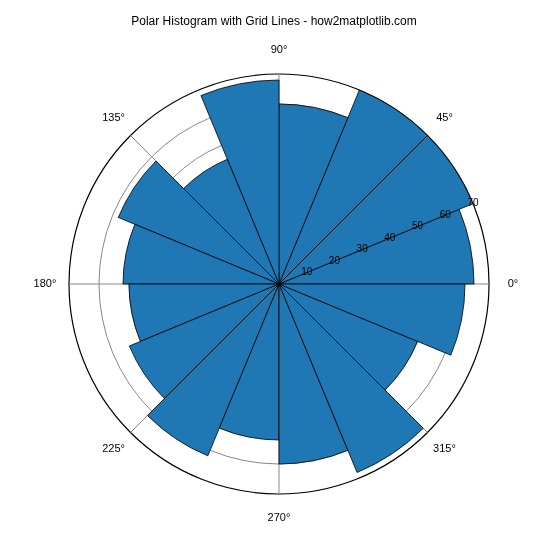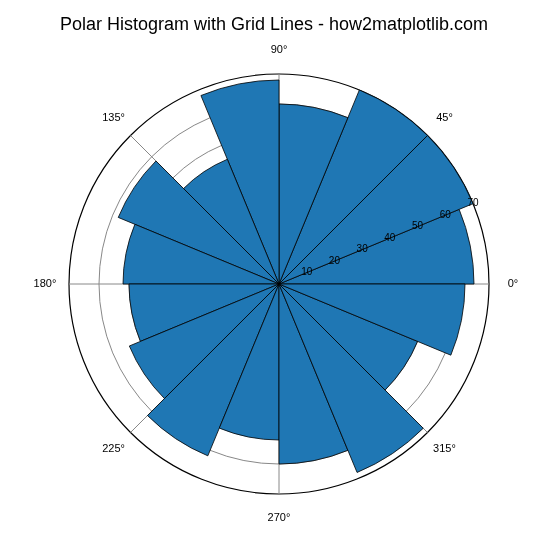--- a/index.html
+++ b/index.html
@@ -1,17 +1,17 @@
 <!DOCTYPE html>
 <html><head>
 <meta charset="utf-8">
 <style>
 html,body{margin:0;padding:0;width:560px;height:560px;background:#fff;font-family:Arial,Helvetica,sans-serif}
 .container{position:relative;width:560px;height:560px}
-.title{position:absolute;top:14px;left:0;right:12px;text-align:center;font-size:18px;color:#000}
+.title{position:absolute;top:14px;left:0;right:12px;text-align:center;font-size:12px;color:#000}
 svg{position:absolute;top:0;left:0}
 .grid-circle{fill:none;stroke:#888;stroke-width:1}
 .outer-circle{fill:none;stroke:#000;stroke-width:1.2}
 .grid-line{stroke:#888;stroke-width:1}
 .bar{fill:#1f77b4;stroke:#000;stroke-width:0.8}
 .angle-label{font-size:11px;fill:#000;text-anchor:middle;dominant-baseline:middle}
 .radial-label{font-size:10px;fill:#000;text-anchor:middle;dominant-baseline:middle}
 </style>
 </head>
 <body>

